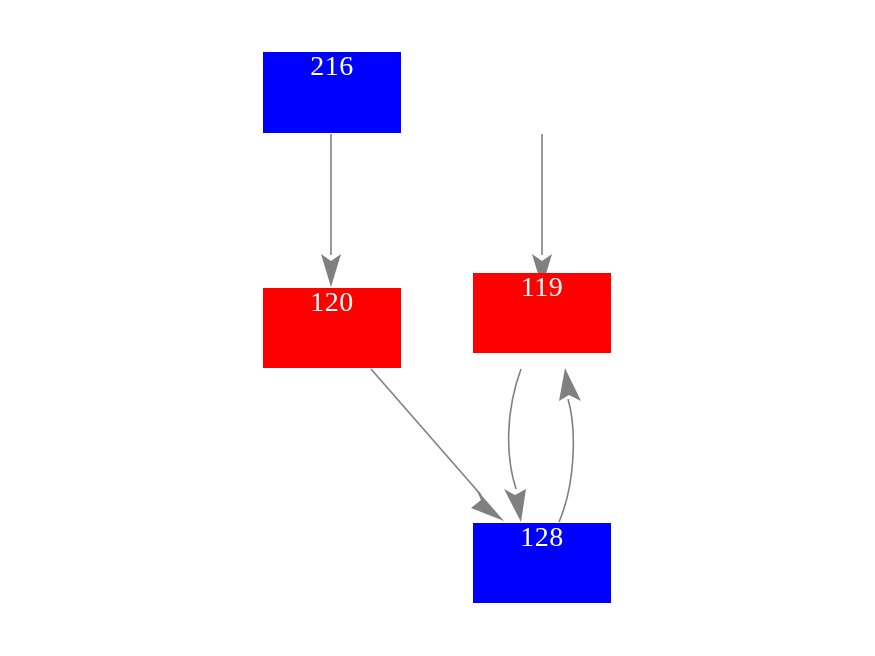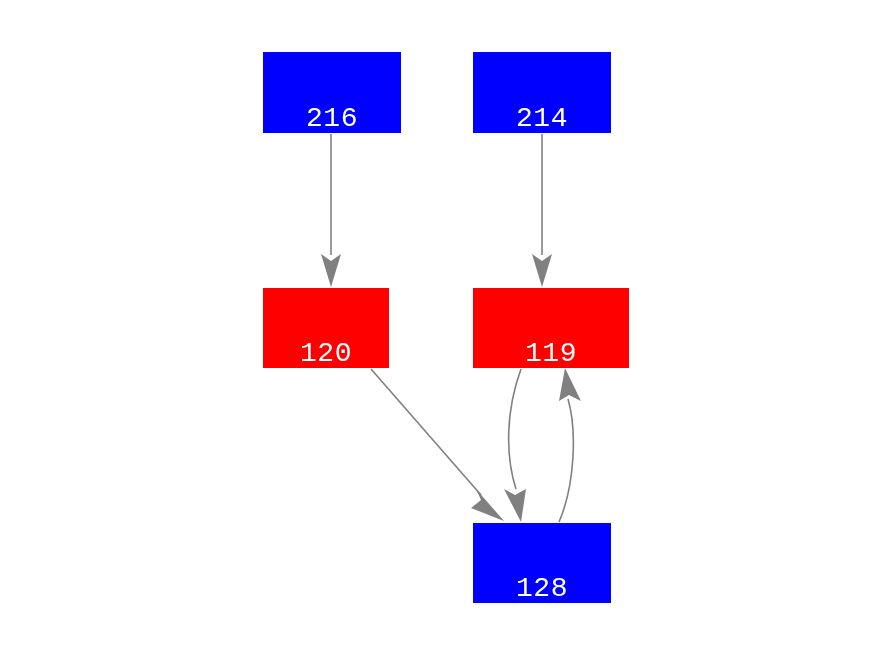--- a/index.html
+++ b/index.html
@@ -24,25 +24,25 @@
     position: absolute;
     left: 0;
     top: 0;
     width: 875px;
     height: 656px;
   }
   .graph-node {
     position: absolute;
     box-sizing: border-box;
     display: flex;
-    align-items: flex-end;
+    align-items: flex-start;
     justify-content: center;
     color: #ffffff;
     font-size: 28px;
-    font-family: Liberation Mono, monospace;
+    font-family: Liberation Serif, serif;
     font-weight: normal;
     letter-spacing: 0.5px;
     line-height: 1;
     user-select: none;
   }
   .node-label {
     pointer-events: none;
   }
 </style>
 </head>
@@ -75,29 +75,26 @@
     <g>
       <path d="M 559,522 C 575,485 577,430 568,399" stroke="#808080" stroke-width="1.6" fill="none"></path>
       <polygon points="565,368 581,401 569,395 559,401" fill="#808080"></polygon>
     </g>
   </svg>
 
   <div class="graph-node" style="left:263px; top:52px; width:138px; height:81px; background:#0000ff;">
     <span class="node-label">216</span>
   </div>
 
-  <div class="graph-node" style="left:473px; top:52px; width:138px; height:81px; background:#0000ff;">
-    <span class="node-label">214</span>
-  </div>
 
-  <div class="graph-node" style="left:263px; top:288px; width:126px; height:80px; background:#ff0000;">
+  <div class="graph-node" style="left:263px; top:288px; width:138px; height:80px; background:#ff0000;">
     <span class="node-label">120</span>
   </div>
 
-  <div class="graph-node" style="left:473px; top:288px; width:156px; height:80px; background:#ff0000;">
+  <div class="graph-node" style="left:473px; top:273px; width:138px; height:80px; background:#ff0000;">
     <span class="node-label">119</span>
   </div>
 
   <div class="graph-node" style="left:473px; top:523px; width:138px; height:80px; background:#0000ff;">
     <span class="node-label">128</span>
   </div>
 
 </div>
 
 </body></html>

